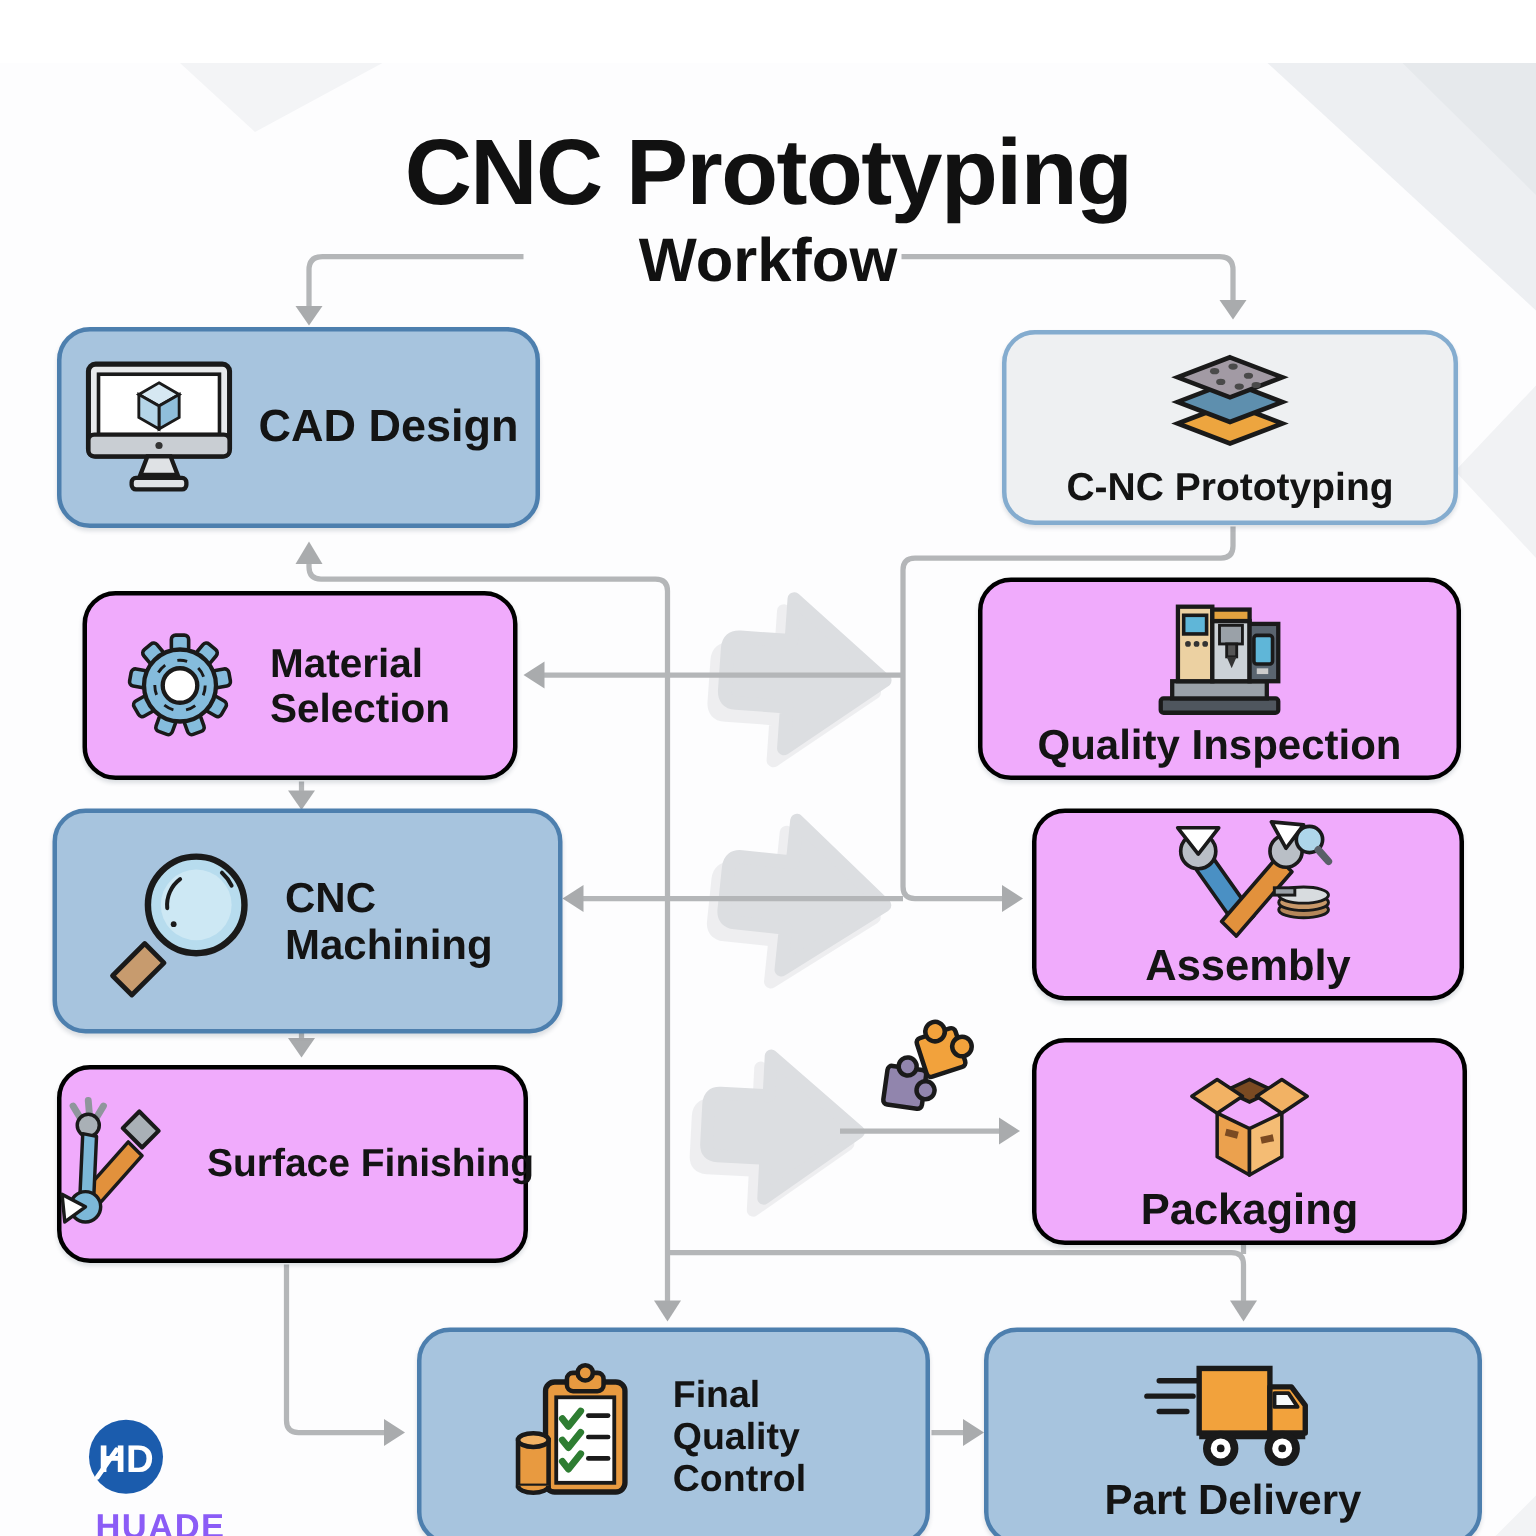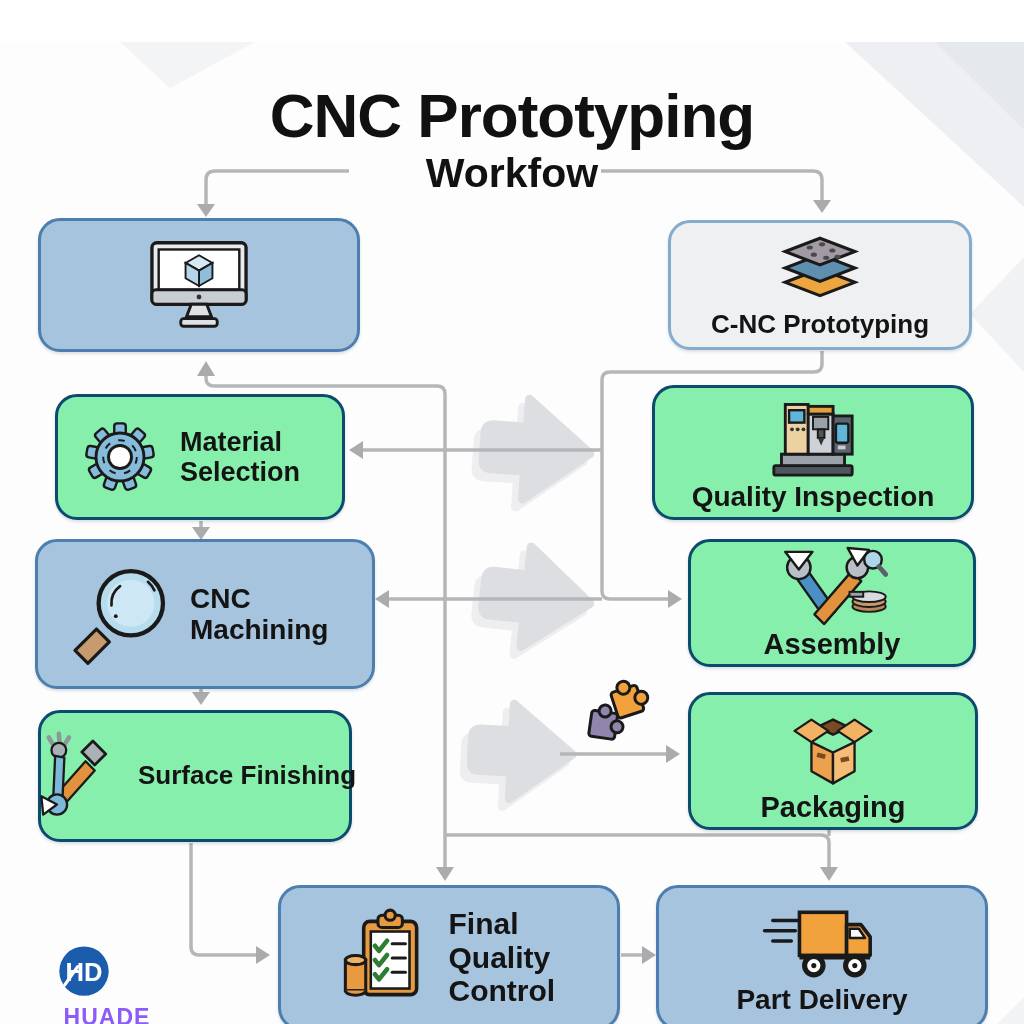--- a/index.html
+++ b/index.html
@@ -7,21 +7,21 @@
           font-family:"Liberation Sans", sans-serif;color:#141414;margin-top:42px;}
   svg{display:block;}
   .abs{position:absolute;}
   #bg-layer{position:absolute;left:0;top:0;z-index:1;}
   .hdr{position:absolute;left:0;width:1024px;text-align:center;z-index:2;font-weight:bold;color:#111;}
   #main-title{top:38px;font-size:62px;letter-spacing:-1px;}
   #sub-title{top:108px;font-size:41px;}
   .stage{position:absolute;z-index:2;border-radius:22px;box-sizing:border-box;
          display:flex;align-items:center;justify-content:center;box-shadow:0 2px 3px rgba(30,50,70,.15);}
   .stage.blue{background:#a7c4de;border:3px solid #4d7fae;}
-  .stage.white{background:#86efac;border:3px solid #0c4a6e;}
+  .stage.white{background:#f0abfc;border:3px solid #000000;}
   .stage.light{background:#eef0f2;border:3px solid #84accf;}
   .stage.row{flex-direction:row;gap:12px;padding:0 10px;}
   .stage.col{flex-direction:column;gap:2px;padding:8px 6px;}
   .stage .lbl{font-weight:bold;line-height:1.12;color:#141414;}
   #stage-cad-design{left:38px;top:176px;width:322px;height:134px;}
   #stage-cad-design .lbl{font-size:30px;white-space:nowrap;}
   #stage-cnc-programming{left:668px;top:178px;width:304px;height:130px;}
   #stage-cnc-programming .lbl{font-size:26px;white-space:nowrap;}
   #stage-material-selection{left:55px;top:352px;width:290px;height:126px;}
   #stage-material-selection .lbl{font-size:27px;width:148px;}
@@ -29,21 +29,21 @@
   #stage-quality-inspection .lbl{font-size:28px;white-space:nowrap;}
   #stage-cnc-machining{left:35px;top:497px;width:340px;height:150px;}
   #stage-cnc-machining .lbl{font-size:28px;width:160px;}
   #stage-assembly{left:688px;top:497px;width:288px;height:128px;}
   #stage-assembly .lbl{font-size:29px;}
   #stage-surface-finishing{left:38px;top:668px;width:314px;height:132px;}
   #stage-surface-finishing .lbl{font-size:26px;white-space:nowrap;}
   #stage-packaging{left:688px;top:650px;width:290px;height:138px;}
   #stage-packaging .lbl{font-size:29px;}
   #stage-final-quality-control{left:278px;top:843px;width:342px;height:145px;}
-  #stage-final-quality-control .lbl{font-size:30px;width:125px;}
+  #stage-final-quality-control .lbl{font-size:25px;width:125px;}
   #stage-part-delivery{left:656px;top:843px;width:332px;height:145px;}
   #stage-part-delivery .lbl{font-size:28px;white-space:nowrap;}
   #puzzle{left:580px;top:634px;z-index:3;}
   #brand{left:52px;top:902px;z-index:2;width:110px;text-align:center;}
   #brand-name{margin-top:2px;font-weight:bold;font-size:23px;letter-spacing:1px;color:#8b5cf6;}
 </style>
 </head>
 <body>
 
 <div id="canvas">
@@ -121,20 +121,21 @@
         <rect x="13" y="13" width="84" height="42" fill="#fff" stroke="#1a1a1a" stroke-width="2.5"></rect>
         <polygon points="55,19 69,27 55,35 41,27" fill="#d6e8f2" stroke="#1a1a1a" stroke-width="2"></polygon>
         <polygon points="69,27 69,43 55,51 55,35" fill="#8fbeda" stroke="#1a1a1a" stroke-width="2"></polygon>
         <polygon points="41,27 55,35 55,51 41,43" fill="#b5d5e8" stroke="#1a1a1a" stroke-width="2"></polygon>
         <rect x="6" y="55" width="98" height="15" rx="4" fill="#c9ced3" stroke="#1a1a1a" stroke-width="3"></rect>
         <circle cx="55" cy="62.5" r="2.5" fill="#333"></circle>
         <polygon points="47,70 63,70 68,83 42,83" fill="#dfe2e5" stroke="#1a1a1a" stroke-width="3"></polygon>
         <rect x="36" y="85" width="38" height="8" rx="3" fill="#dfe2e5" stroke="#1a1a1a" stroke-width="3"></rect>
       </svg>
     </span>
+    <span class="lbl">CAD Design</span>
   </div>
 
   <div class="stage light col" id="stage-cnc-programming">
     <span>
       <svg width="104" height="78" viewBox="0 0 100 76">
         <polygon points="50,38 84,51 50,64 16,51" fill="#eda53f" stroke="#1a1a1a" stroke-width="3"></polygon>
         <polygon points="50,24 84,37 50,50 16,37" fill="#5e8fae" stroke="#1a1a1a" stroke-width="3"></polygon>
         <polygon points="50,8 84,21 50,34 16,21" fill="#a29aa4" stroke="#1a1a1a" stroke-width="3"></polygon>
         <g fill="#4a4a4a">
             <ellipse cx="40" cy="17" rx="3" ry="2"></ellipse>

